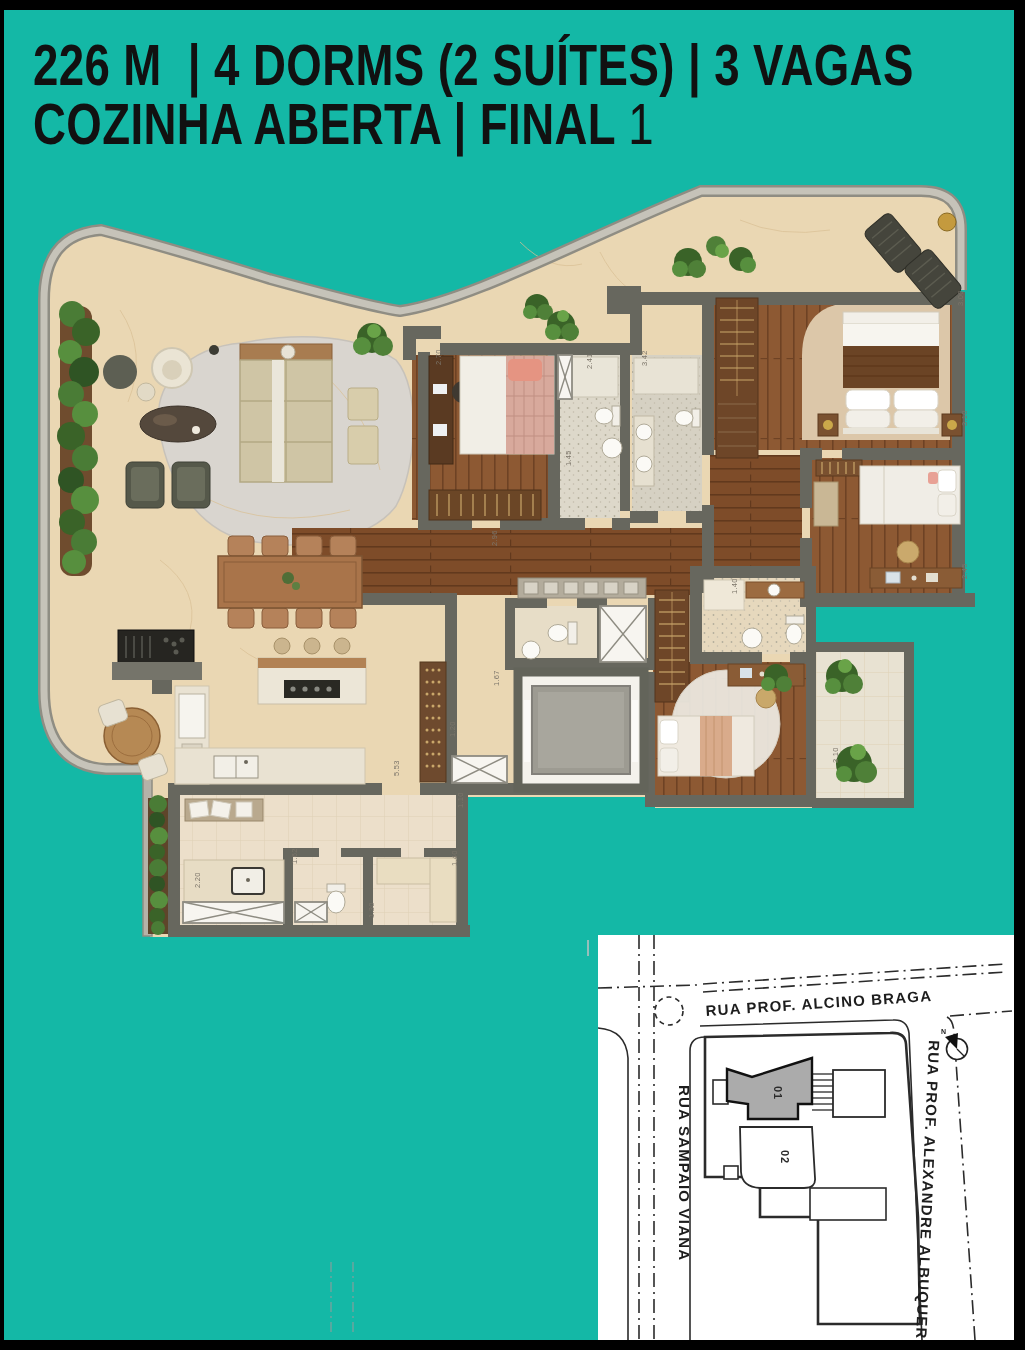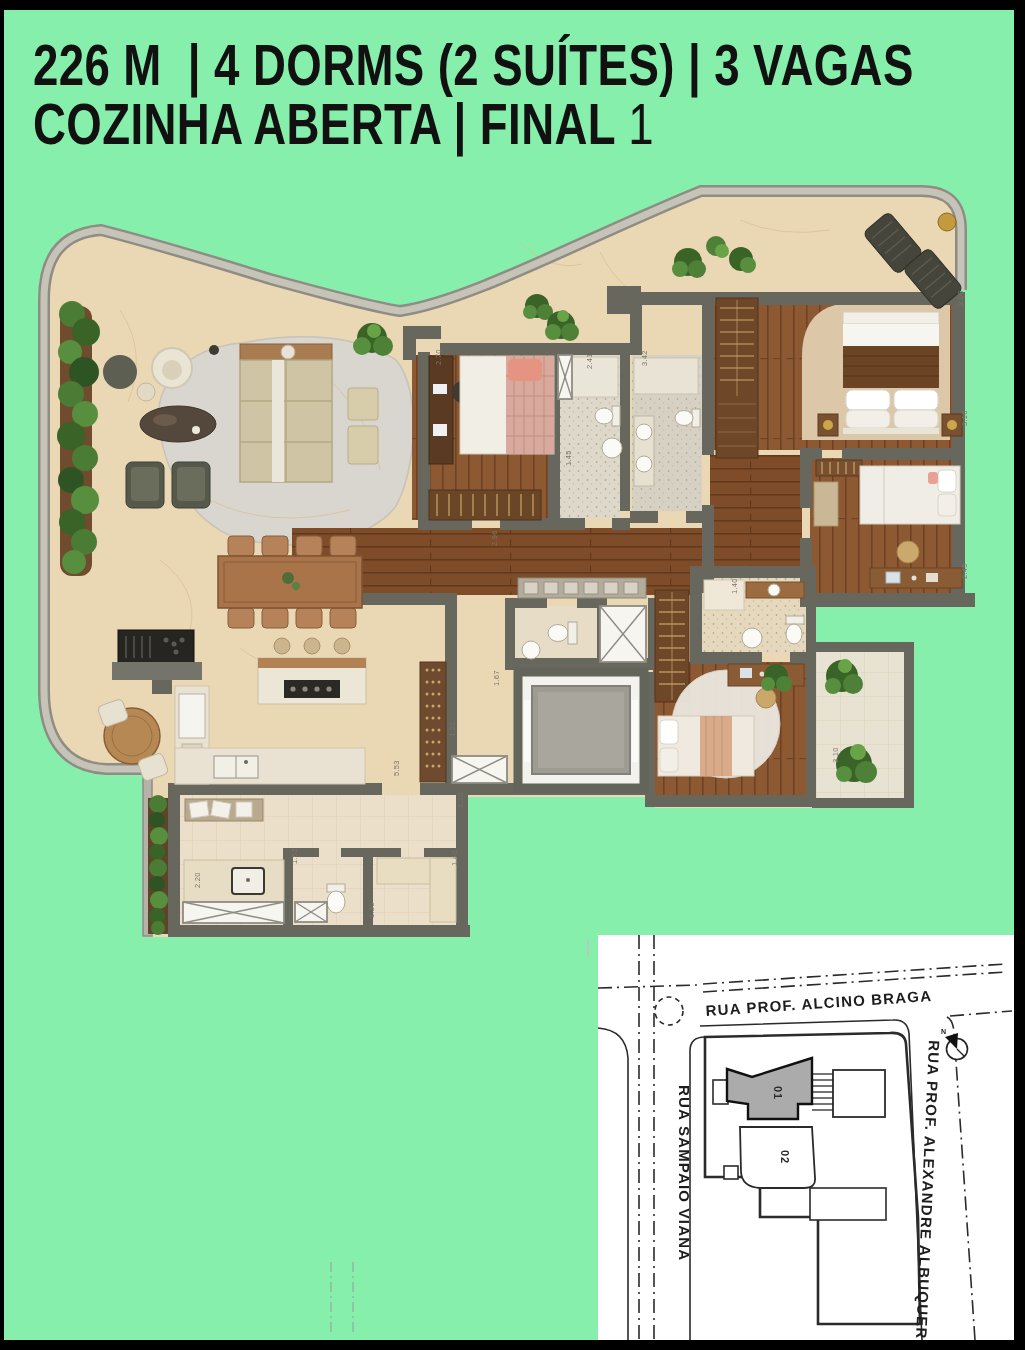--- a/index.html
+++ b/index.html
@@ -1,16 +1,16 @@
 <!DOCTYPE html>
 <html><head>
 <meta charset="utf-8">
 <style>
   html,body{margin:0;padding:0;background:#ffffff;}
-  #canvas{position:relative;width:1025px;height:1350px;background:#86efac;overflow:hidden;
+  #canvas{position:relative;width:1025px;height:1350px;background:#14b8a6;overflow:hidden;
           font-family:"Liberation Sans",sans-serif;}
   .frame{position:absolute;background:#000;}
   #frame-top{left:0;top:0;width:1025px;height:10px;}
   #frame-bottom{left:0;top:1340px;width:1025px;height:10px;}
   #frame-left{left:0;top:0;width:4px;height:1350px;}
   #frame-right{left:1014px;top:0;width:11px;height:1350px;}
   #header{position:absolute;left:33px;top:36px;color:#111;transform:scaleX(0.80);transform-origin:left top;}
   #header .t1,#header .t2{font-weight:bold;font-size:57px;line-height:1.04;letter-spacing:.5px;white-space:pre;display:block;}
   #header .t2 .num{font-weight:400;}
   svg text{font-family:"Liberation Sans",sans-serif;}

